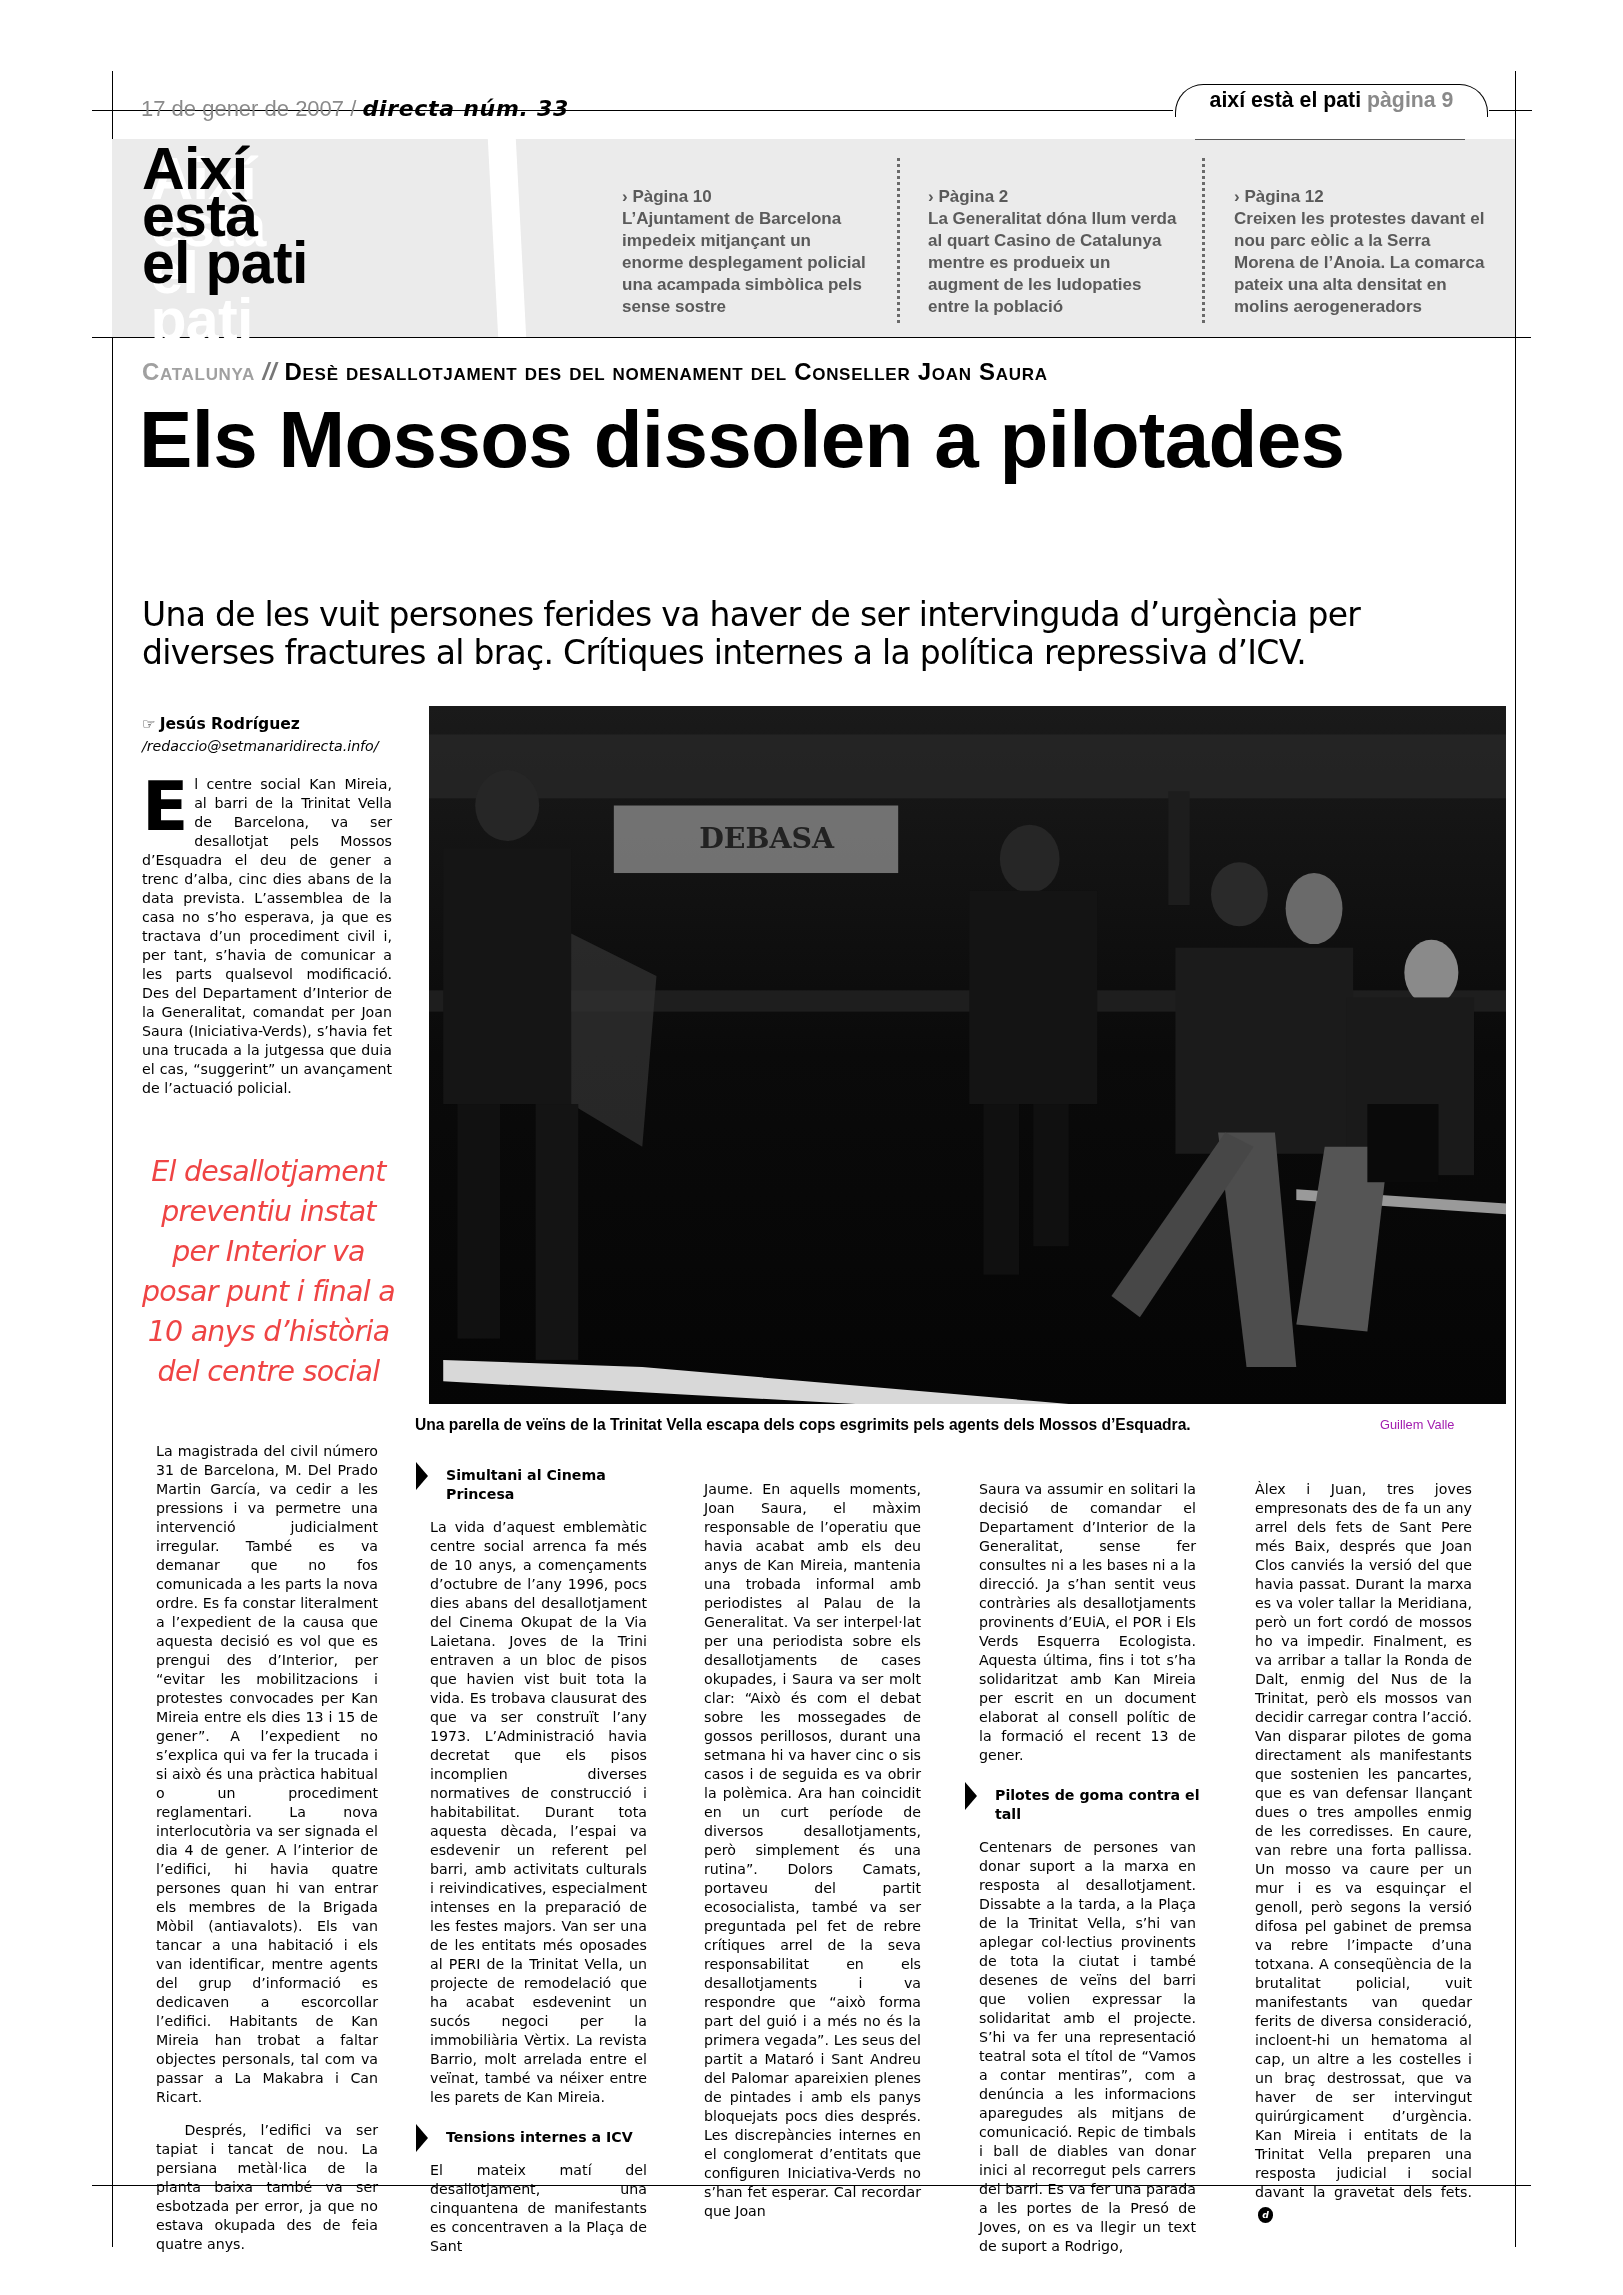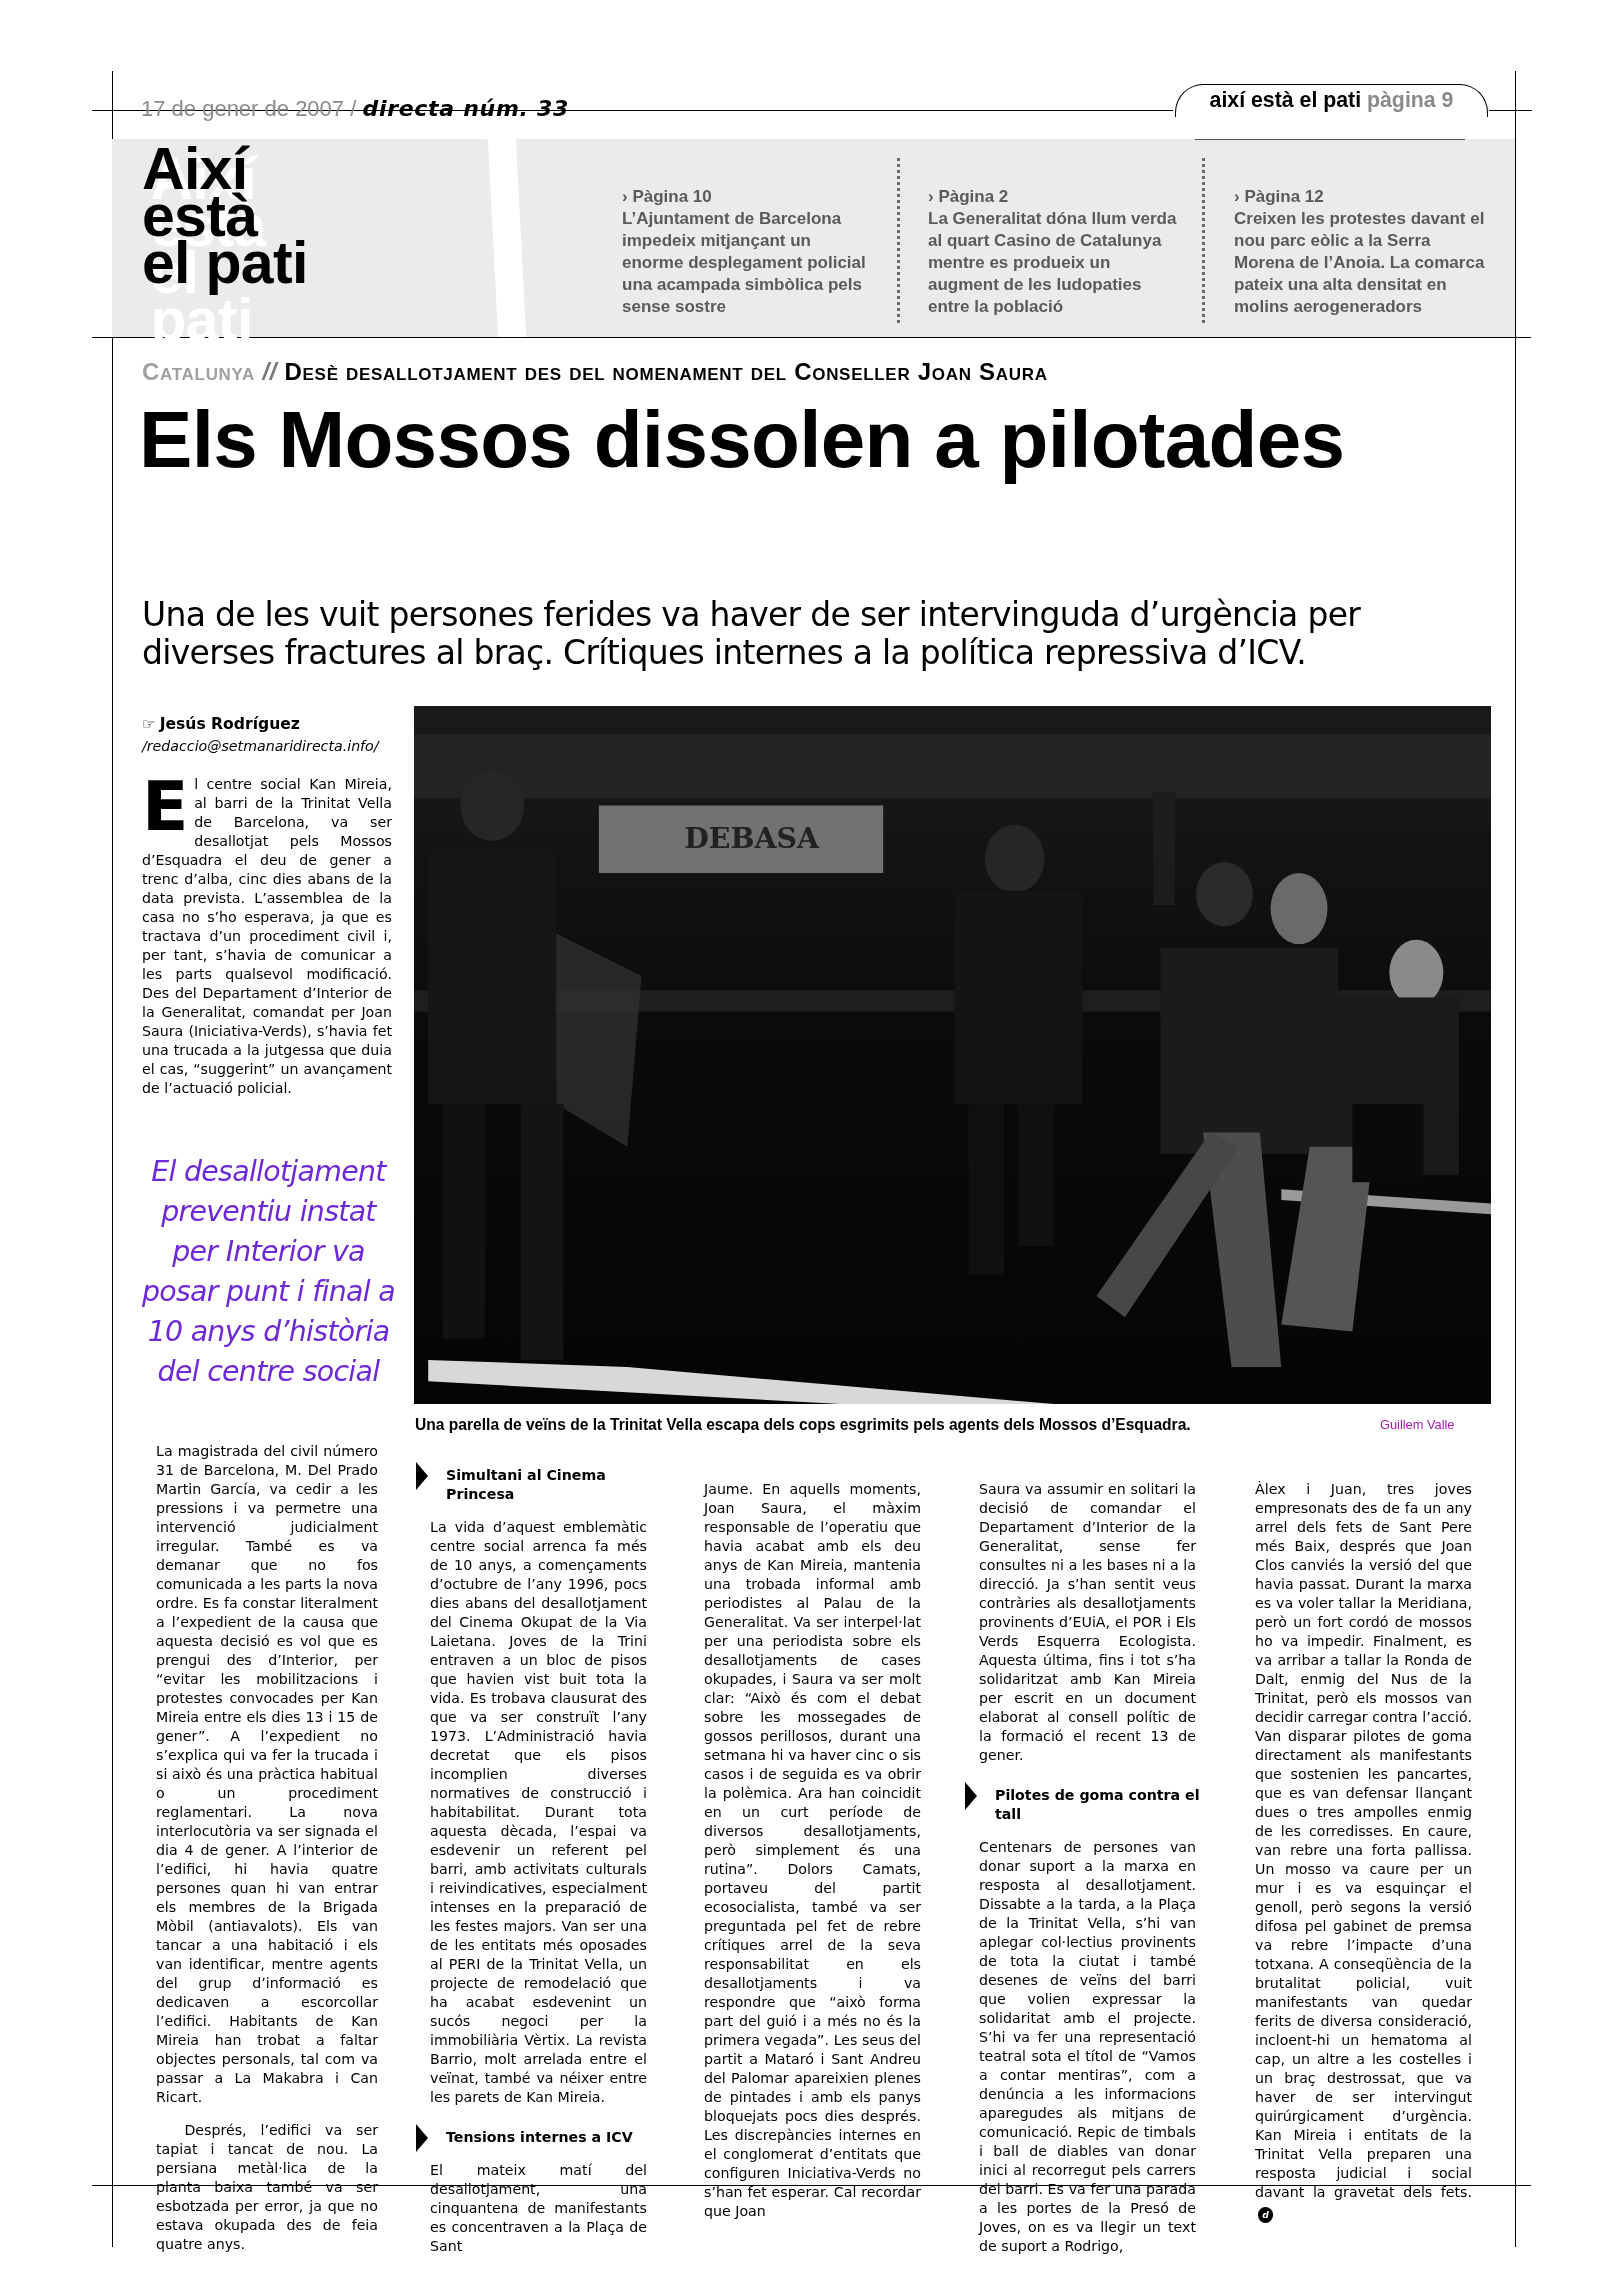--- a/index.html
+++ b/index.html
@@ -44,26 +44,26 @@
   
   .byline { position: absolute; left: 142px; top: 713px; width: 270px; font-size: 15px; line-height: 21.3px; }
   .byline .author { font-weight: bold; font-family: "DejaVu Sans", sans-serif; font-size: 15.6px; }
   .byline .email { font-family: "DejaVu Sans", sans-serif; font-size: 14.2px; font-style: italic; }
 
   .body-text { font-family: "DejaVu Sans", sans-serif; font-size: 14.2px; line-height: 19px; text-align: justify; hyphens: auto; }
   .col { position: absolute; width: 250px; }
   .col1a { left: 142px; top: 775px; }
   .dropcap { float: left; font-size: 68px; line-height: 57px; font-weight: bold; margin: 2.8px 5.7px 0 0; font-family: "DejaVu Sans", sans-serif; }
 
-  .pullquote { position: absolute; left: 139px; top: 1152px; width: 259px; text-align: center; color: #6d28d9; font-style: italic; font-size: 28.4px; line-height: 40px; font-family: "DejaVu Sans", sans-serif; letter-spacing: -0.7px; }
+  .pullquote { position: absolute; left: 139px; top: 1152px; width: 259px; text-align: center; color: #ef4444; font-style: italic; font-size: 28.4px; line-height: 40px; font-family: "DejaVu Sans", sans-serif; letter-spacing: -0.7px; }
 
   .col1b { left: 142px; top: 1428px; }
 
   
-  .photo { position: absolute; left: 414px; top: 706px; width: 1077px; height: 698px; background: #7dd3fc; overflow: hidden; }
+  .photo { position: absolute; left: 429px; top: 706px; width: 1077px; height: 698px; background: #7dd3fc; overflow: hidden; }
   .photo svg { width: 100%; height: 100%; display: block; }
   .caption { position: absolute; left: 415px; top: 1414px; width: 1067px; font-size: 15.6px; line-height: 21.3px; font-weight: bold; white-space: nowrap; }
   .credit { position: absolute; left: 1380px; top: 1415px; font-size: 12.8px; line-height: 20px; color: #a21caf; }
 
   .col2 { left: 416px; top: 1466px; width: 245px; }
   .col3 { left: 690px; top: 1466px; width: 245px; }
   .col4 { left: 965px; top: 1466px; width: 245px; }
   .col5 { left: 1241px; top: 1466px; width: 245px; }
   .subhead { position: relative; font-weight: bold; font-family: "DejaVu Sans", sans-serif; font-size: 14.2px; line-height: 19px; padding-left: 30px; margin-top: 12.8px; text-align: left; }
   .subhead.first { margin-top: 0; }

